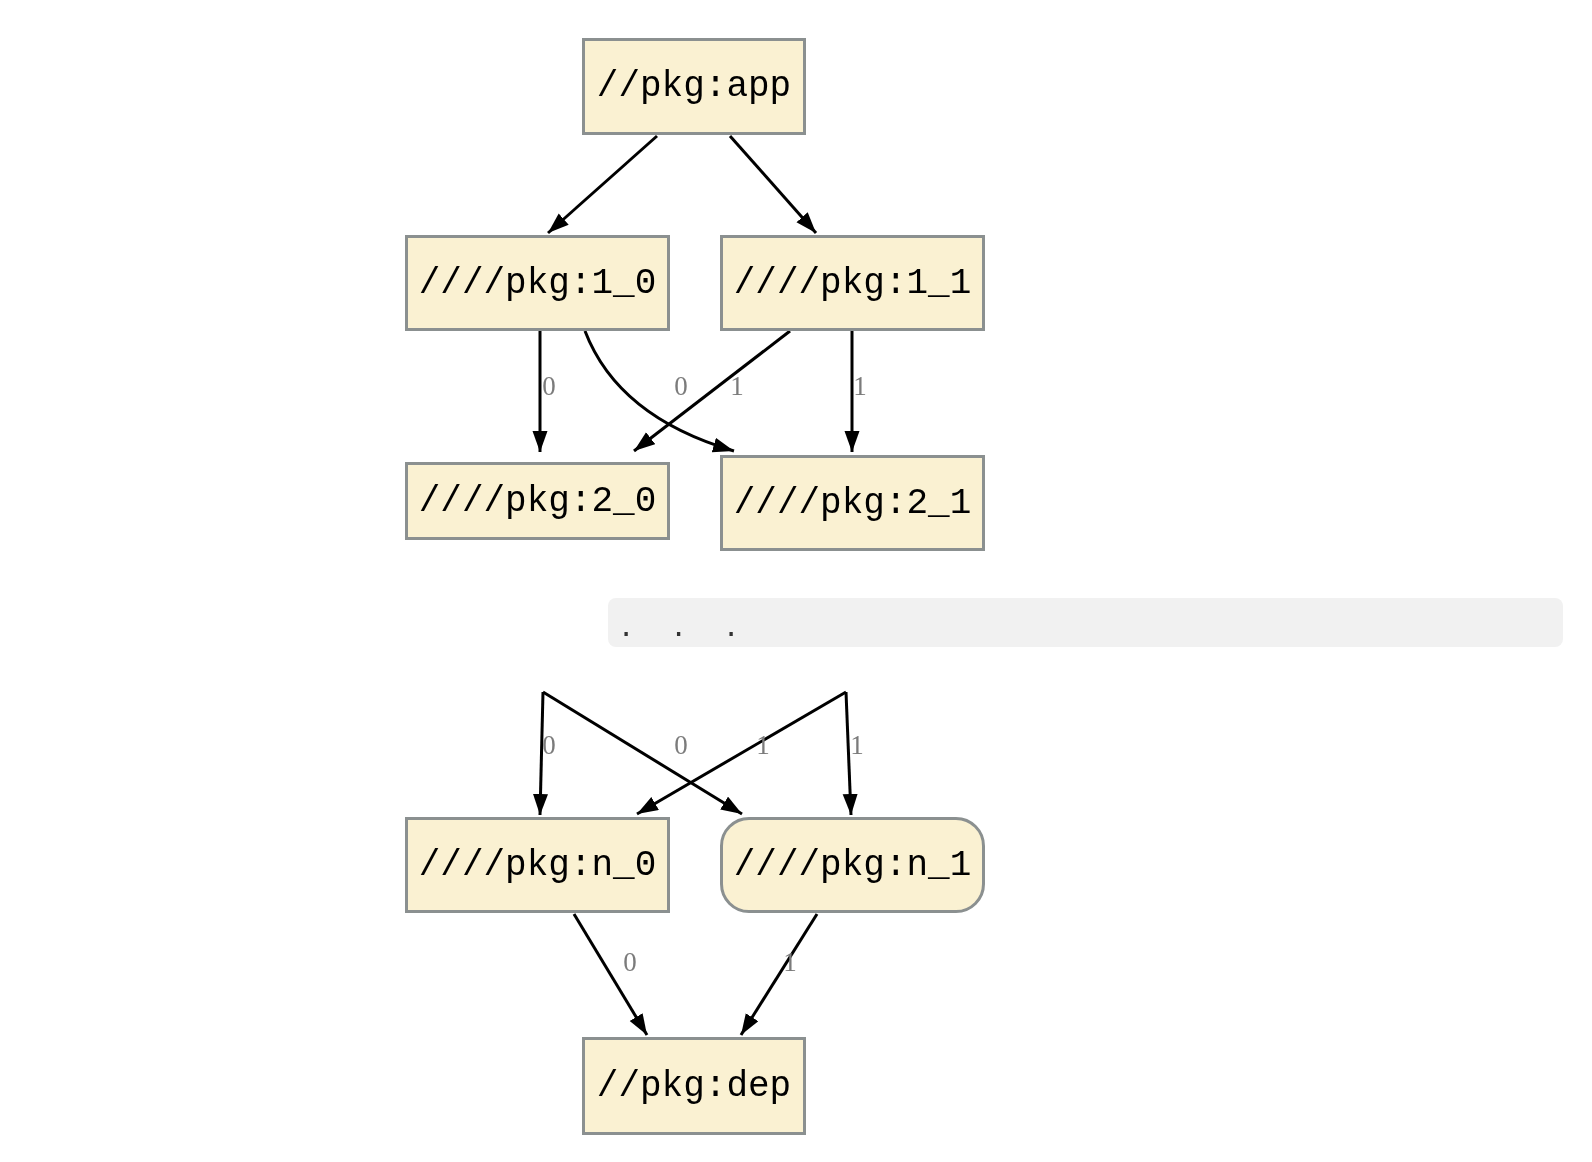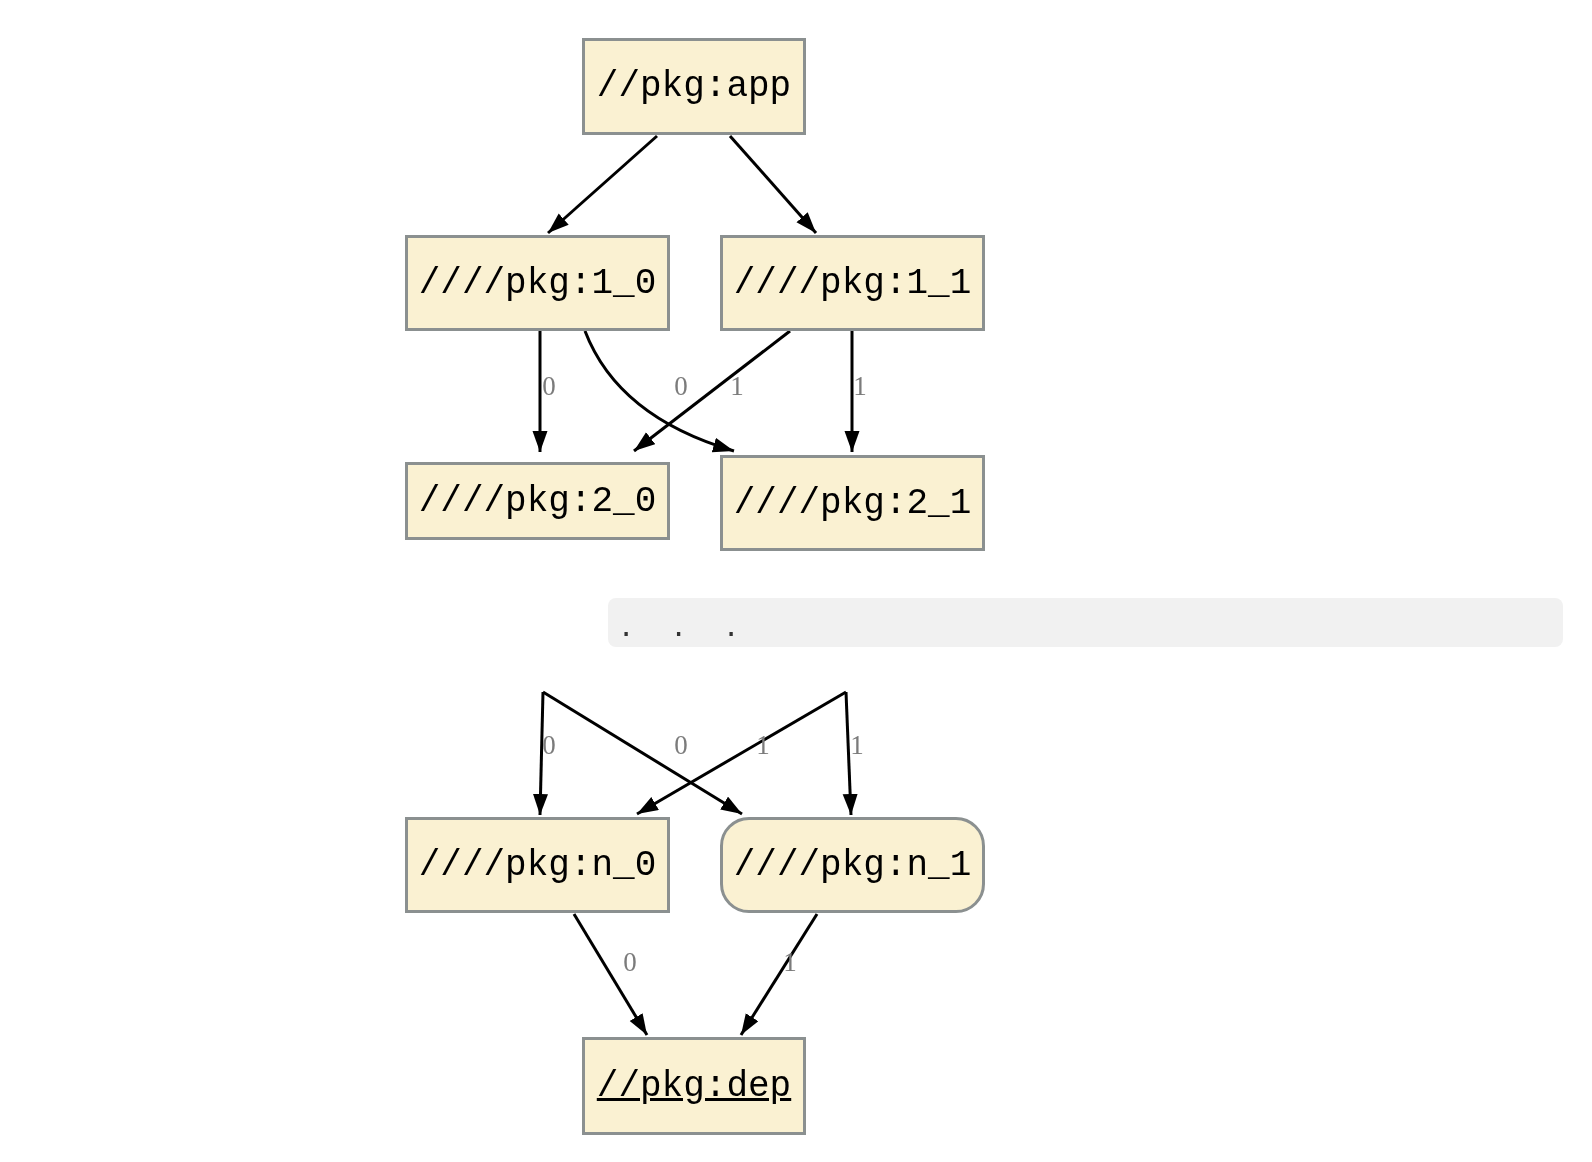--- a/index.html
+++ b/index.html
@@ -112,21 +112,21 @@
     <span class="dots">. . .</span>
   </div>
 
   <div class="node" style="left:405px; top:817px; width:265px; height:96px;">
     <span>////pkg:n_0</span>
   </div>
   <div class="node" style="left:720px; top:817px; width:265px; height:96px;border-radius:29px;">
     <span>////pkg:n_1</span>
   </div>
 
-  <div class="node" style="left:582px; top:1037px; width:224px; height:98px;text-decoration:underline;">
+  <div class="node" style="left:582px; top:1037px; width:224px; height:98px;">
     <span>//pkg:dep</span>
   </div>
 
   <span class="elabel" style="left:549px; top:386px;">0</span>
   <span class="elabel" style="left:681px; top:386px;">0</span>
   <span class="elabel" style="left:737px; top:386px;">1</span>
   <span class="elabel" style="left:860px; top:386px;">1</span>
 
   <span class="elabel" style="left:549px; top:745px;">0</span>
   <span class="elabel" style="left:681px; top:745px;">0</span>

